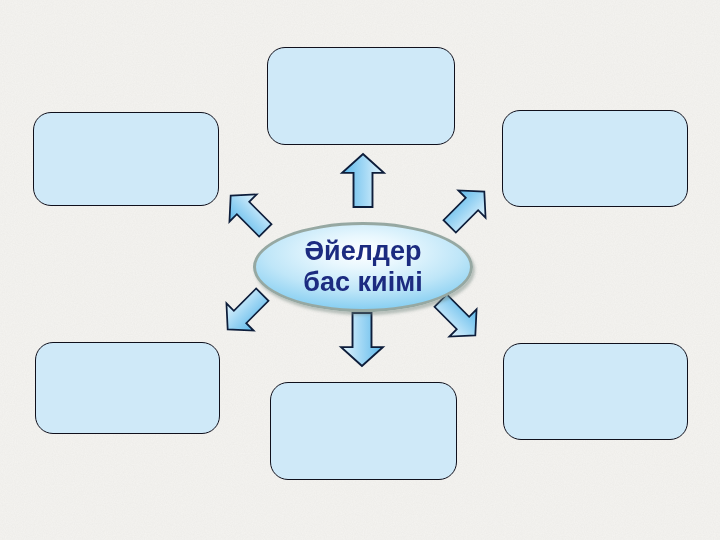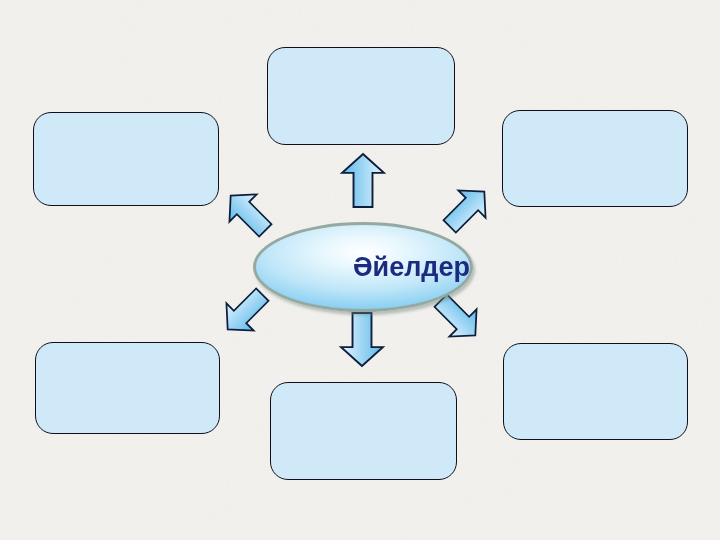--- a/index.html
+++ b/index.html
@@ -58,21 +58,21 @@
     width: 220px; height: 90px;
     box-sizing: border-box;
     border-radius: 50%;
     border: 3px solid #96a8a2;
     background: radial-gradient(ellipse 120% 120% at 50% 32%,
        #ffffff 0%, #e8f7fe 16%, #bfe6f8 38%, #7ac9f0 62%, #2f9fda 85%, #1f8ecb 100%);
     box-shadow: 2px 3px 3px rgba(110,130,125,0.45);
     z-index: 4;
     display: flex;
     flex-direction: column;
-    align-items: flex-end;
+    align-items: center;
     justify-content: center;
   }
   .center-ellipse .line {
     font-size: 27px;
     font-weight: bold;
     line-height: 31px;
     color: #1c2b80;
     white-space: nowrap;
   }
 </style>
@@ -170,15 +170,16 @@
       <stop offset="0%" stop-color="#5db8ea"></stop>
           <stop offset="55%" stop-color="#a5d9f5"></stop>
           <stop offset="100%" stop-color="#e4f4fd"></stop>
     </linearGradient>
       </defs>
     <polygon points="24,1 46,21 34,21 34,57 14,57 14,21 2,21" fill="url(#gDR)" stroke="#0d1d3a" stroke-width="2"></polygon>
   </svg>
 
   <div class="center-ellipse">
     <span class="line">Әйелдер</span>
+    <span class="line">бас киімі</span>
   </div>
 
 </div>
 
 </body></html>

